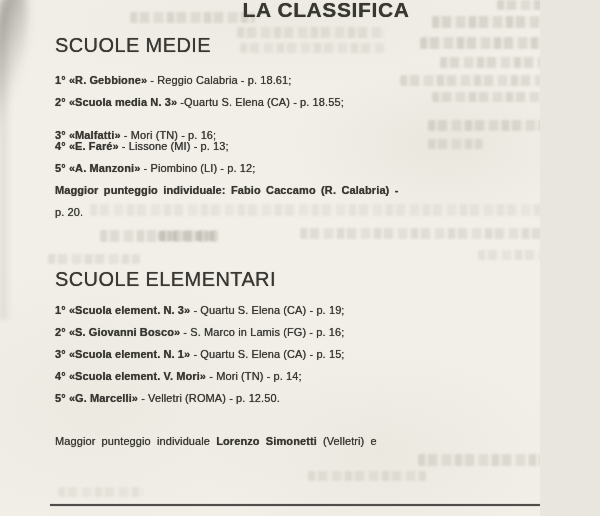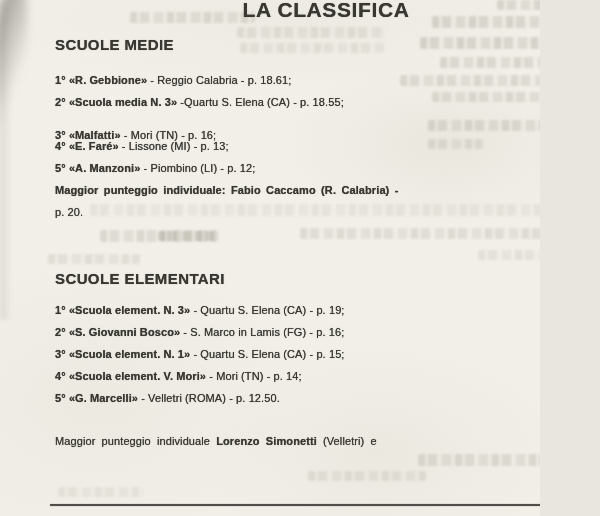--- a/index.html
+++ b/index.html
@@ -12,21 +12,21 @@
       radial-gradient(ellipse 260px 150px at 70% 88%, rgba(217,212,200,.25), transparent 70%),
       radial-gradient(ellipse 400px 90px at 55% 4%, rgba(220,216,204,.22), transparent 75%);
     font-family:"Liberation Sans", sans-serif;
     color:#383732;
   }
   .txt{position:absolute;left:55px;white-space:nowrap;
        font-size:11px;line-height:18px;letter-spacing:.1px;
        text-shadow:0 0 .7px rgba(45,44,40,.85);}
   .title{left:26px;width:600px;text-align:center;top:1px;
          font-size:21px;font-weight:700;letter-spacing:.6px;}
-  .heading{font-weight:700;font-size:15px;letter-spacing:.4px;}
+  .heading{font-weight:400;font-size:20px;letter-spacing:.4px;}
   .entry b{font-weight:700;}
   .note{word-spacing:2.2px;font-weight:bold;}
   .note2{word-spacing:3px;}
   .rule{position:absolute;left:50px;top:504px;width:532px;height:2px;
         background:#4f4e4a;box-shadow:0 0 1px rgba(70,70,65,.8);}
   .ghost{position:absolute;border-radius:2px;filter:blur(1.3px);
          background:repeating-linear-gradient(90deg,
            rgba(152,147,134,.55) 0 7px, rgba(152,147,134,.12) 7px 10px,
            rgba(152,147,134,.48) 10px 19px, rgba(152,147,134,.06) 19px 24px,
            rgba(152,147,134,.40) 24px 33px, rgba(152,147,134,.10) 33px 37px);}

